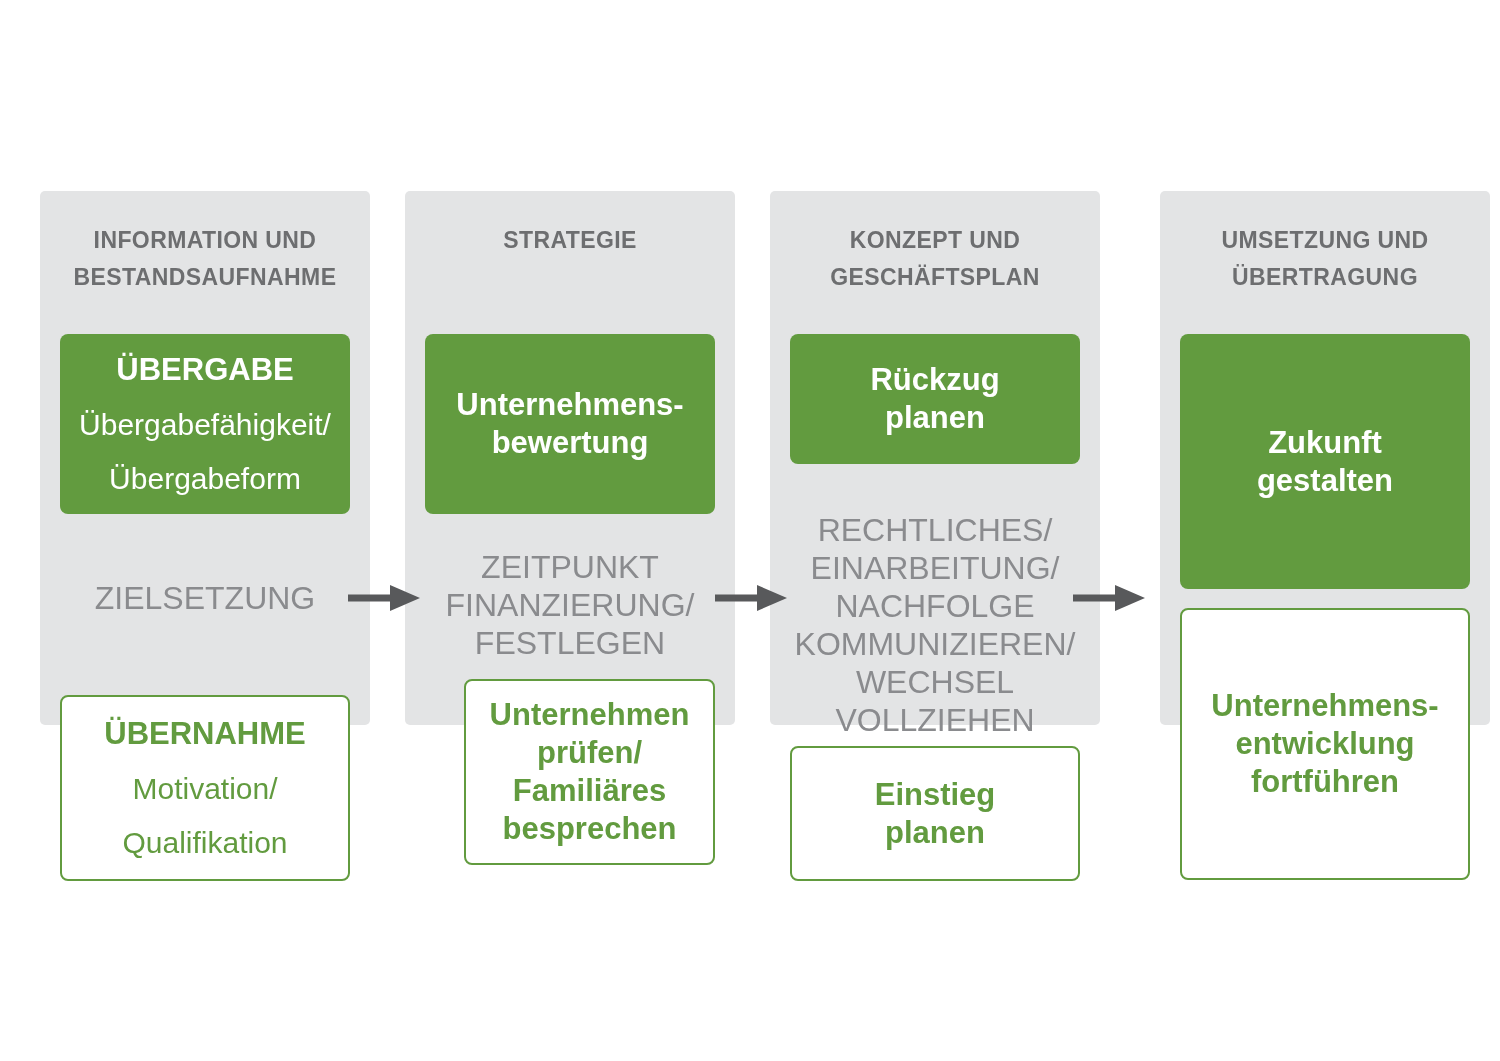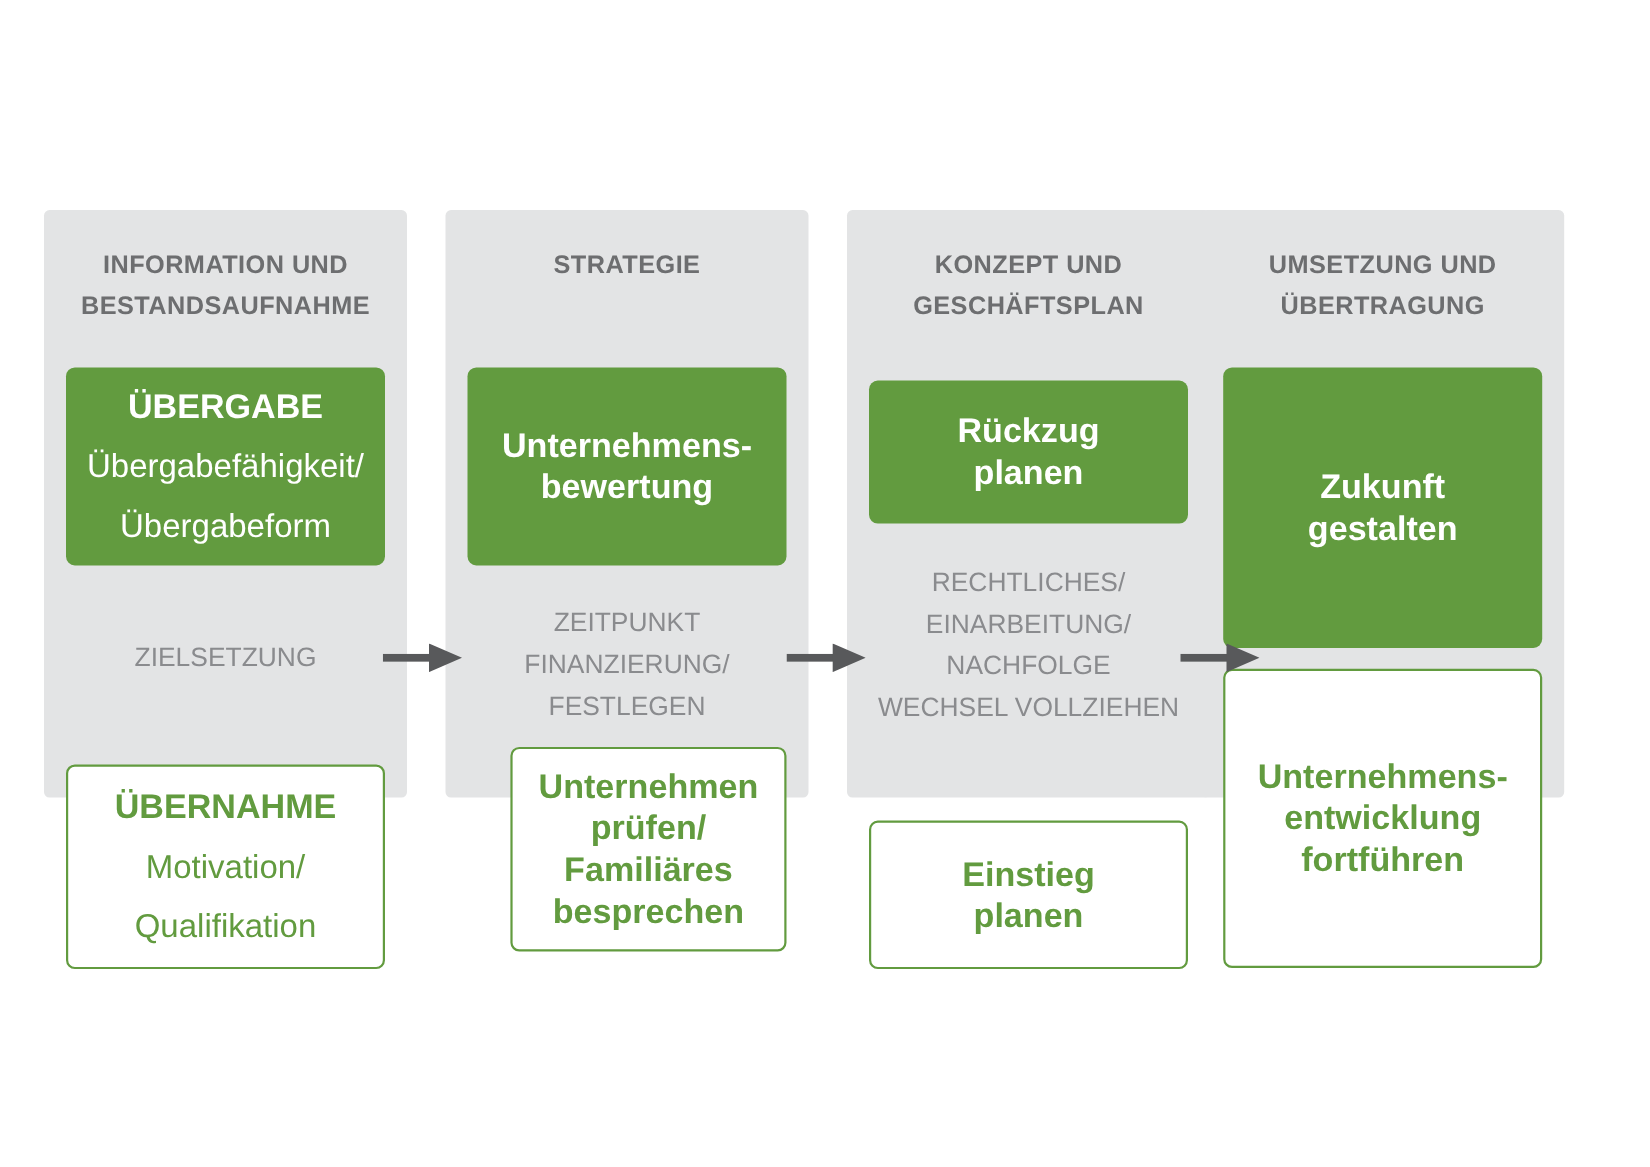--- a/index.html
+++ b/index.html
@@ -9,53 +9,53 @@
   .title{
     position:absolute;top:95px;left:0;width:100%;
     text-align:center;font-size:41px;font-weight:bold;
     color:var(--green);white-space:nowrap;letter-spacing:-0.5px;
   }
 
   .col{
     position:absolute;top:191px;width:330px;height:534px;
     background:var(--column-bg);border-radius:5px;
   }
-  #col1{left:40px;} #col2{left:405px;} #col3{left:770px;} #col4{left:1092px;}
+  #col1{left:40px;} #col2{left:405px;} #col3{left:770px;} #col4{left:1160px;}
 
   .col-header{
     position:absolute;top:31px;left:0;right:0;text-align:center;
     color:var(--header-text);font-weight:bold;font-size:23px;line-height:37px;
     letter-spacing:0.4px;
   }
 
   .box{
     position:absolute;left:20px;right:20px;border-radius:8px;
     display:flex;flex-direction:column;justify-content:center;align-items:center;
     text-align:center;
   }
   .box.green{background:var(--green);color:#ffffff;}
   .box.white{background:#ffffff;border:2px solid var(--green);color:var(--green);}
   .box .bold{font-weight:bold;font-size:31px;line-height:38px;}
   .box .reg{font-weight:normal;font-size:30px;line-height:37px;margin-top:17px;}
 
   .mid{
     position:absolute;left:0;right:0;text-align:center;
-    color:var(--muted-text);font-size:24px;line-height:38px;font-weight:normal;
+    color:var(--muted-text);font-size:32px;line-height:38px;font-weight:normal;
   }
 
   
   #col1 .box.green{top:143px;height:180px;}
   #col1 .mid{top:388px;}
   #col1 .box.white{top:504px;height:182px;}
 
   #col2 .box.green{top:143px;height:180px;}
   #col2 .mid{top:357px;}
   #col2 .box.white{top:488px;height:182px;margin-left:39px;}
 
-  #col3 .box.green{top:143px;height:130px;margin-top:12px;}
+  #col3 .box.green{top:143px;height:130px;}
   #col3 .mid{top:320px;}
   #col3 .box.white{top:555px;height:131px;}
 
   #col4 .box.green{top:143px;height:255px;}
   #col4 .box.white{top:417px;height:268px;}
 
   .arrow{position:absolute;top:585px;width:72px;height:26px;display:block;}
   .arrow svg rect,.arrow svg polygon{fill:var(--arrow);}
   #arrow1{left:348px;} #arrow2{left:715px;} #arrow3{left:1073px;}
 </style>
@@ -112,20 +112,21 @@
       <div>GESCHÄFTSPLAN</div>
     </header>
     <div class="box green">
       <div class="bold">Rückzug</div>
       <div class="bold">planen</div>
     </div>
     <div class="mid">
       <div>RECHTLICHES/</div>
       <div>EINARBEITUNG/</div>
       <div>NACHFOLGE</div>
+      <div>KOMMUNIZIEREN/</div>
       <div>WECHSEL VOLLZIEHEN</div>
     </div>
     <div class="box white">
       <div class="bold">Einstieg</div>
       <div class="bold">planen</div>
     </div>
   </section>
 
   <section class="col" id="col4">
     <header class="col-header">

